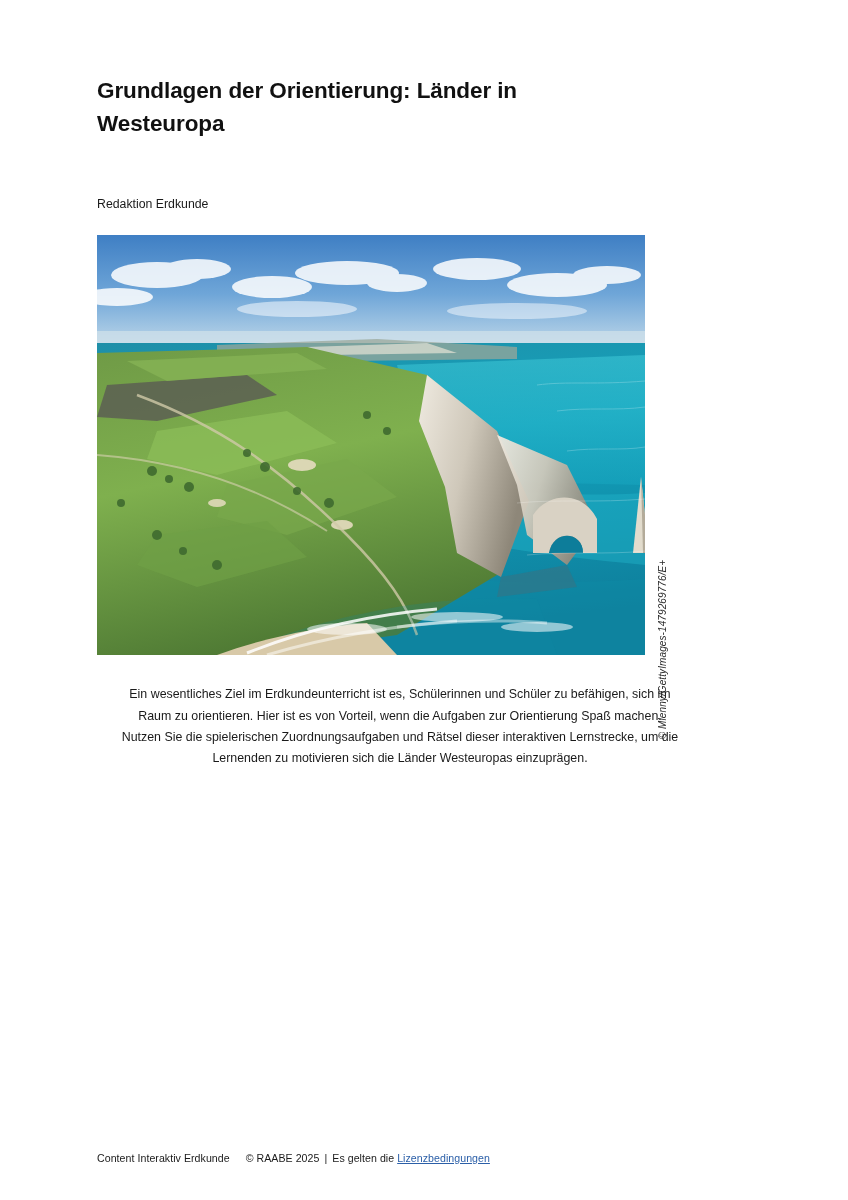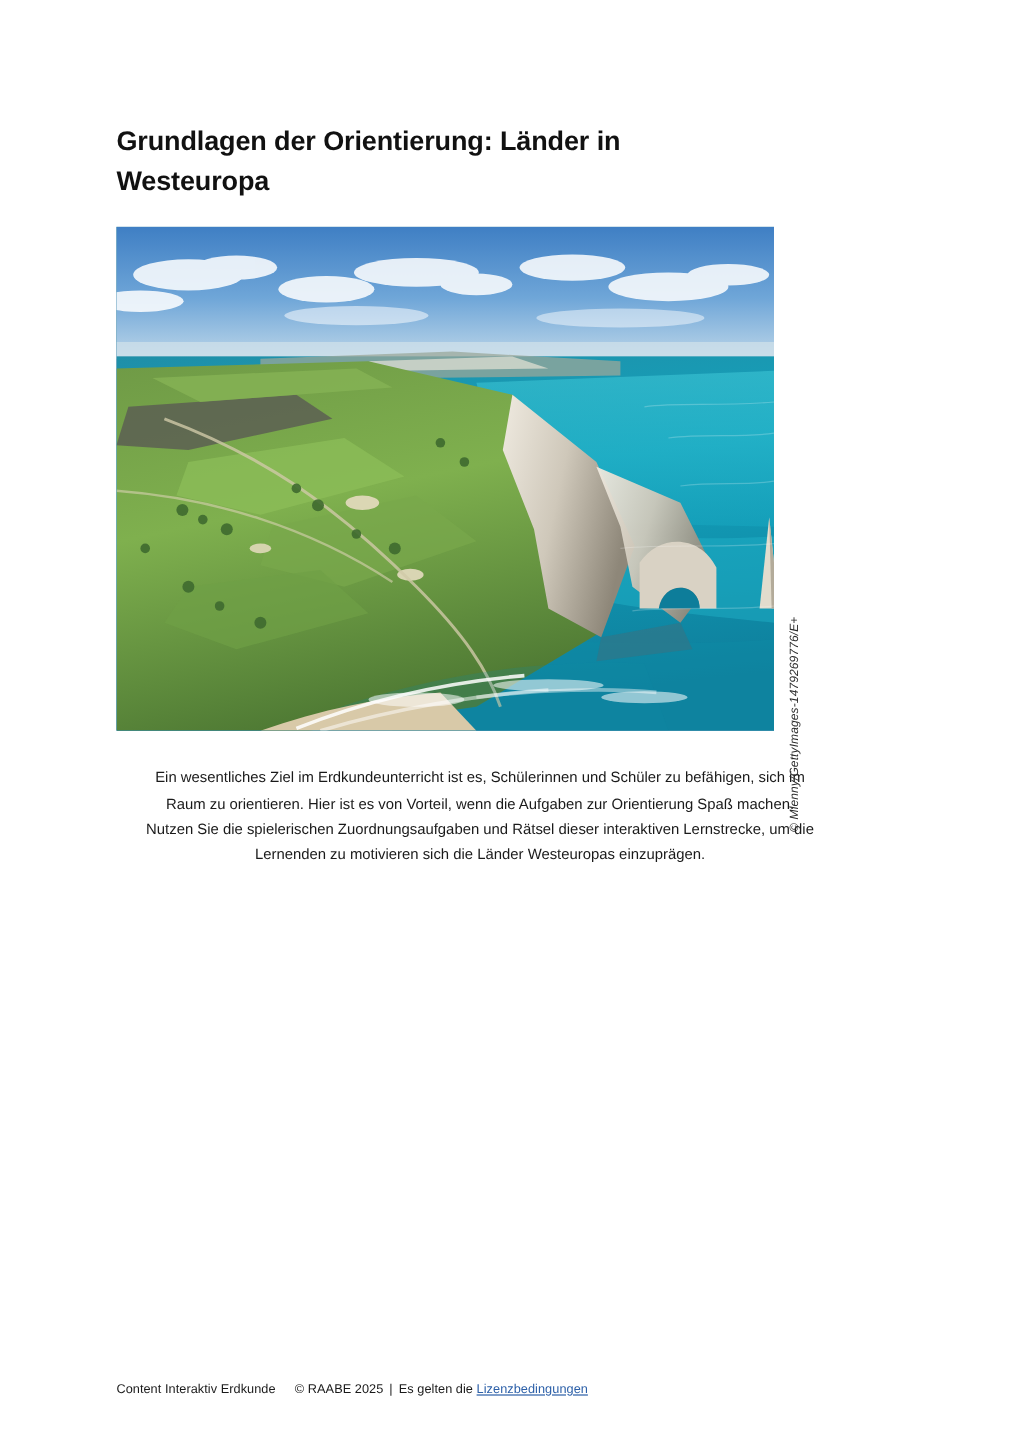--- a/index.html
+++ b/index.html
@@ -20,21 +20,21 @@
     position: absolute;
     left: 0; top: 0;
     width: 848px;
     height: 1200px;
     background: #ffffff;
   }
 
   .content {
     position: absolute;
     left: 97px;
-    top: 102px;
+    top: 75px;
     width: 654px;
   }
 
   .doc-title {
     font-size: 22.5px;
     font-weight: bold;
     line-height: 1.45;
     letter-spacing: -0.1px;
     color: #111111;
     margin: 0;
@@ -115,20 +115,21 @@
 </style>
 </head>
 <body>
 
 <div class="page">
 
   <div class="content">
 
     <h1 class="doc-title">Grundlagen der Orientierung: Länder in Westeuropa</h1>
 
+    <div class="doc-author">Redaktion Erdkunde</div>
 
     <div class="figure">
 
       <div class="figure-image">
         <svg width="548" height="420" viewBox="0 0 548 420" xmlns="http://www.w3.org/2000/svg" role="img">
           <defs>
             <linearGradient id="sky" x1="0" y1="0" x2="0" y2="1">
               <stop offset="0%" stop-color="#3f7fc4"></stop>
               <stop offset="55%" stop-color="#6fa6d8"></stop>
               <stop offset="100%" stop-color="#b9d4e8"></stop>

